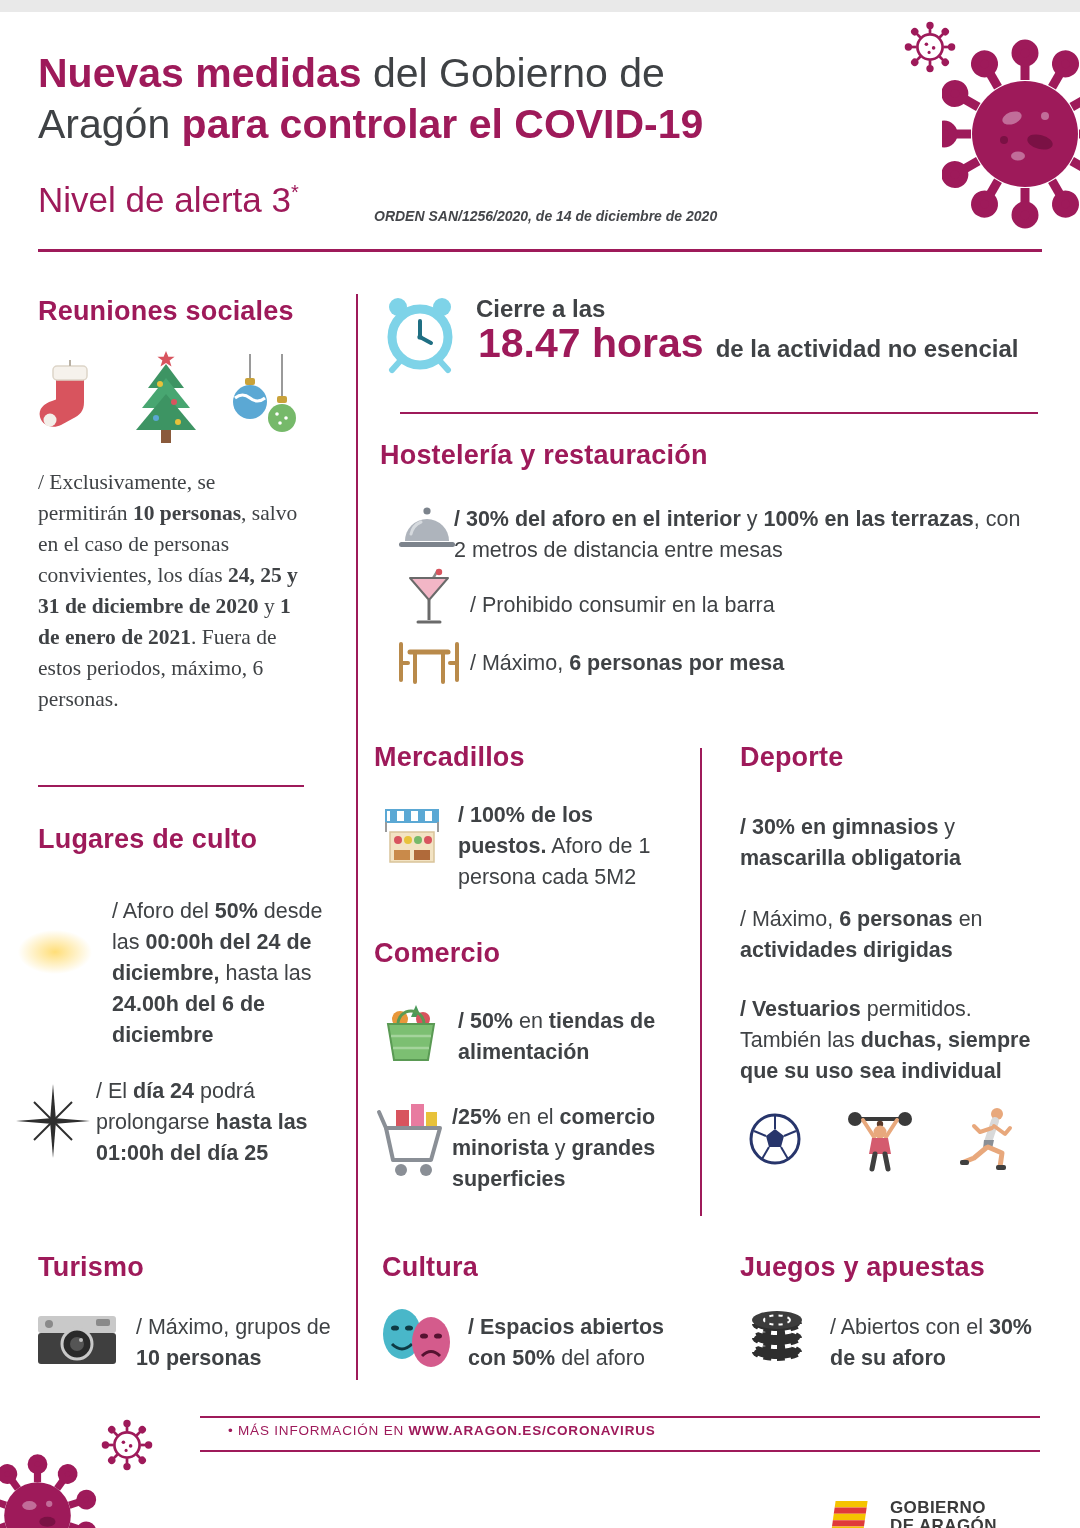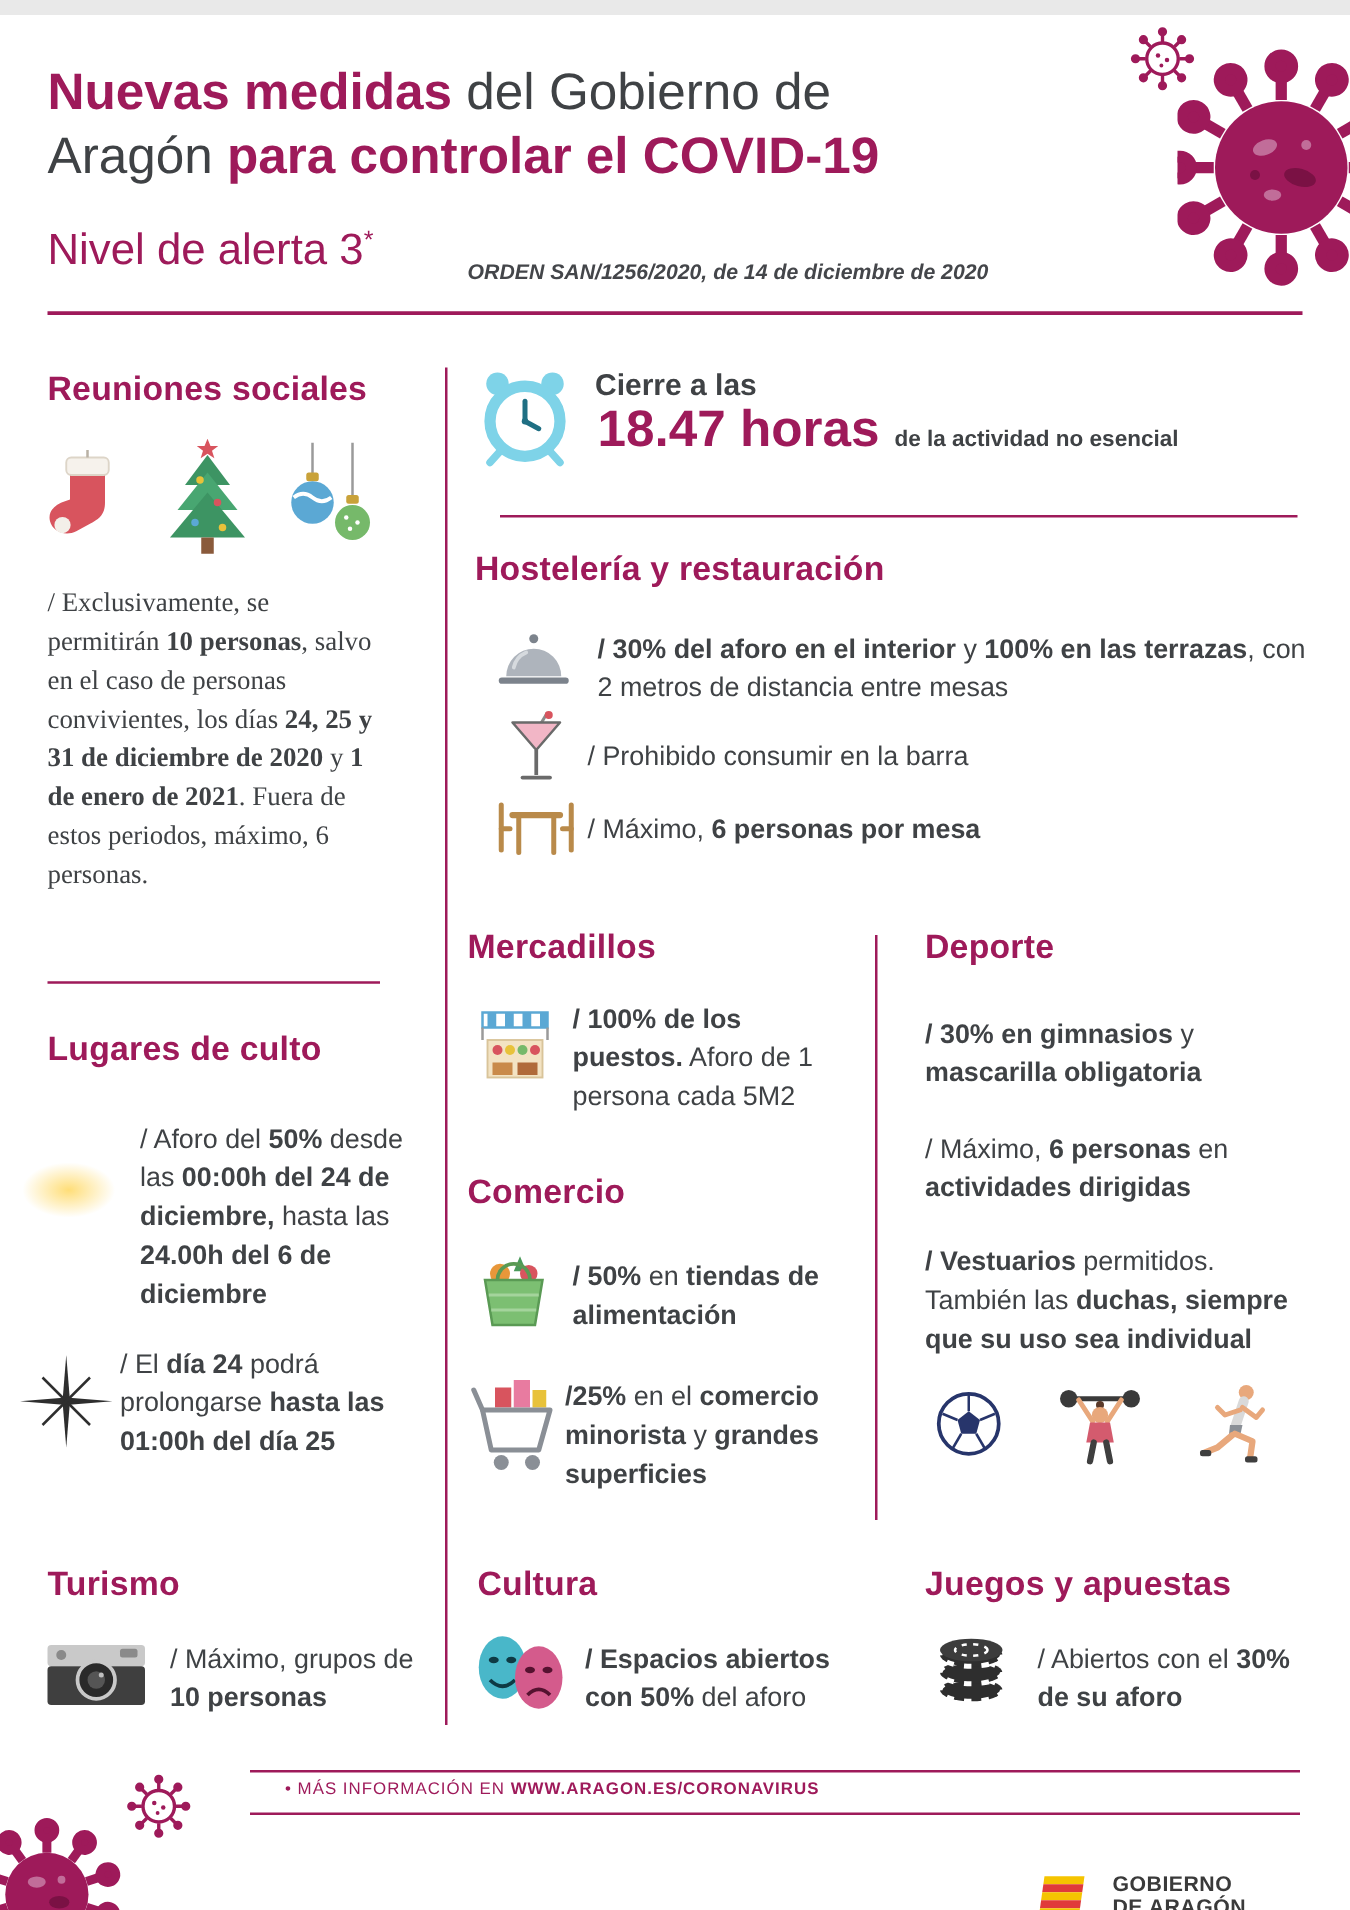--- a/index.html
+++ b/index.html
@@ -9,21 +9,21 @@
   .abs { position:absolute; }
   .b { font-weight:700; }
   .mg { color:var(--magenta,#9e1a5a); }
   .h  { color:var(--magenta,#9e1a5a); font-weight:700; font-size:27px; letter-spacing:0.2px; }
   .body-text { font-size:21.5px; line-height:1.44; color:var(--dark,#3f4245); }
   .rule { background:var(--magenta,#9e1a5a); }
 
   #title { left:38px; top:36px; font-size:41px; line-height:1.25; color:var(--dark,#3f4245); }
   #alert { left:38px; top:168px; font-size:35px; color:var(--magenta,#9e1a5a); font-weight:400; }
   #alert sup { font-size:20px; }
-  #order { left:374px; top:196px; font-size:17px; font-style:italic; font-weight:700; color:#44464a; }
+  #order { left:374px; top:196px; font-size:14px; font-style:italic; font-weight:700; color:#44464a; }
   #header-rule { left:38px; top:237px; width:1004px; height:3px; }
 
   #virus-top-big { left:942px; top:10px; }
   #virus-top-small { left:903px; top:8px; }
 
   #vdiv-left { left:356px; top:282px; width:2px; height:1086px; }
   #vdiv-mid  { left:700px; top:736px; width:2px; height:468px; }
 
   #reuniones-title { left:38px; top:284px; }
   #xmas-icons { left:38px; top:338px; display:flex; gap:24px; align-items:flex-end; }
@@ -36,26 +36,26 @@
   #star-icon-wrap { left:16px; top:1072px; }
   #culto-item-2 { left:96px; top:1064px; width:242px; }
   #turismo-title { left:38px; top:1240px; }
   #camera-icon-wrap { left:34px; top:1296px; }
   #turismo-item { left:136px; top:1300px; width:205px; }
 
   #clock-icon-wrap { left:382px; top:280px; }
   #cierre-label { left:476px; top:283px; font-size:24px; font-weight:700; }
   #cierre-line2 { left:478px; top:308px; display:flex; align-items:baseline; gap:12px; white-space:nowrap; }
   #cierre-time { font-size:41px; font-weight:700; color:var(--magenta,#9e1a5a); }
-  #cierre-suffix { font-size:18px; font-weight:700; }
+  #cierre-suffix { font-size:24px; font-weight:700; }
   #divider-center-top { left:400px; top:400px; width:638px; height:2px; }
 
   #hosteleria-title { left:380px; top:428px; }
   #host-icon-1 { left:396px; top:490px; }
-  #host-item-1 { left:478px; top:492px; width:572px; }
+  #host-item-1 { left:454px; top:492px; width:572px; }
   #host-icon-2 { left:404px; top:556px; }
   #host-item-2 { left:470px; top:578px; width:560px; }
   #host-icon-3 { left:394px; top:626px; }
   #host-item-3 { left:470px; top:636px; width:560px; }
 
   #mercadillos-title { left:374px; top:730px; }
   #market-icon-wrap { left:382px; top:792px; }
   #mercadillos-item { left:458px; top:788px; width:222px; }
   #comercio-title { left:374px; top:926px; }
   #basket-icon-wrap { left:382px; top:990px; }

